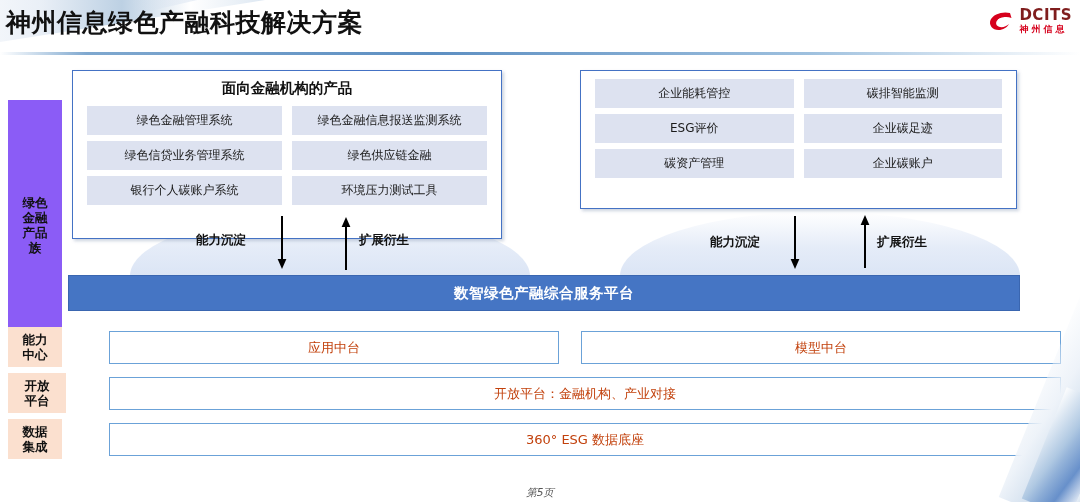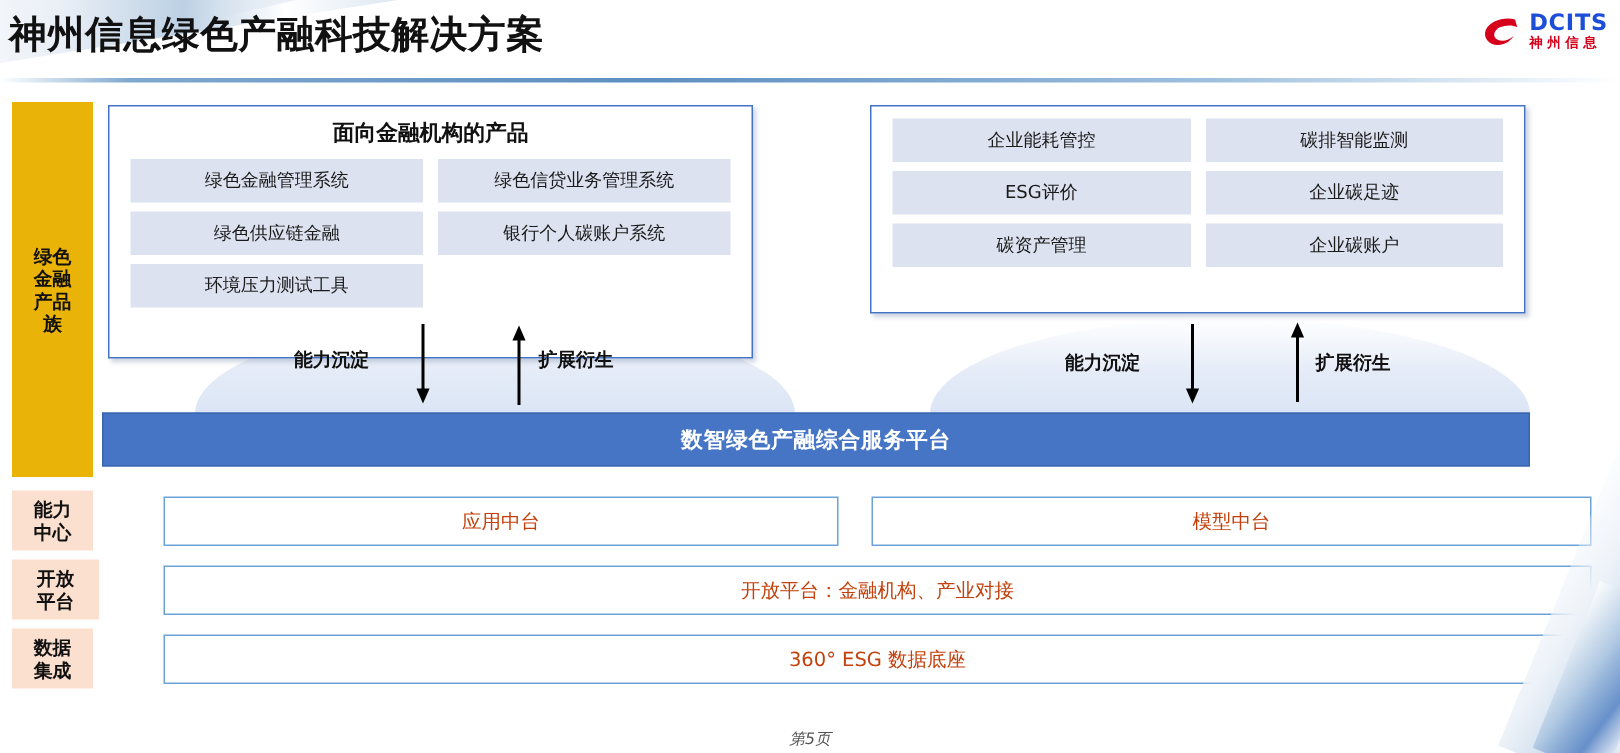--- a/index.html
+++ b/index.html
@@ -21,35 +21,35 @@
     background:linear-gradient(95deg,rgba(255,255,255,0) 0%,#cfdced 30%,#ffffff 55%,#aac3dd 75%,rgba(255,255,255,0) 100%);
     transform:rotate(-13deg);transform-origin:left top;opacity:.85;}
   .hdr-title{position:absolute;left:6px;top:6px;font-size:25px;font-weight:bold;color:#111;letter-spacing:.5px;white-space:nowrap;}
   .hdr-rule{position:absolute;left:0;top:52px;width:1080px;height:3px;
     background:linear-gradient(90deg,#ffffff 0%,#7fa8cf 8%,#5d8fc2 40%,#9ec0de 75%,#ffffff 100%);}
 
   
   .logo{position:absolute;right:8px;top:8px;display:flex;align-items:center;gap:5px;}
   .logo-mark{width:26px;height:22px;flex:none;}
   .logo-text{display:flex;flex-direction:column;line-height:1;}
-  .logo-en{font-size:15px;font-weight:bold;color:#1d4ed8;letter-spacing:.5px;}
+  .logo-en{font-size:15px;font-weight:bold;color:#7f1d1d;letter-spacing:.5px;}
   .logo-cn{font-size:9px;font-weight:bold;color:#d6001c;letter-spacing:3px;margin-top:2px;}
 
   
   .br-ribbon{position:absolute;right:-30px;bottom:-40px;width:120px;height:240px;
     background:linear-gradient(100deg,rgba(255,255,255,0) 0%,#eef3f9 25%,#cddcec 48%,#ffffff 62%,#b9cfe6 80%,rgba(255,255,255,0) 100%);
     transform:rotate(22deg);transform-origin:bottom right;}
   .br-ribbon2{position:absolute;right:10px;bottom:-16px;width:52px;height:120px;
     background:linear-gradient(105deg,#ffffff 0%,#a9c4e0 40%,#4f7ec2 72%,#ffffff 100%);
     transform:rotate(22deg);transform-origin:bottom right;opacity:.85;}
 
   
   .side{position:absolute;display:flex;align-items:center;justify-content:center;
     text-align:center;font-weight:bold;font-size:12.5px;color:#111;line-height:1.22;}
-  .side-blue{background:#eab308;}
+  .side-blue{background:#8b5cf6;margin-top:32px;}
   .side-peach{background:#fbe0cf;}
 
   
   .grp{position:absolute;border:1.4px solid #4472c4;background:#fff;box-sizing:border-box;
     box-shadow:2px 2px 3px rgba(120,140,170,.38);}
   .grp-title{text-align:center;font-weight:bold;font-size:14.5px;color:#111;margin-top:8px;}
   .grp-grid{display:grid;grid-template-columns:1fr 1fr;gap:6px 10px;padding:8px 14px 10px 14px;}
   .chip{background:#dde2f0;color:#1a1a1a;font-size:12px;text-align:center;
     padding:6px 2px;white-space:nowrap;overflow:hidden;}
 
@@ -115,20 +115,21 @@
   </div>
   <div class="side side-peach" style="left:8px;top:419px;width:54px;height:40px;">
     <span style="white-space:pre-line">数据
 集成</span>
   </div>
 
   <div class="grp" style="left:72px;top:70px;width:430px;height:169px;">
     <div class="grp-title">面向金融机构的产品</div>
     <div class="grp-grid">
       <div class="chip">绿色金融管理系统</div>
+      <div class="chip">绿色金融信息报送监测系统</div>
       <div class="chip">绿色信贷业务管理系统</div>
       <div class="chip">绿色供应链金融</div>
       <div class="chip">银行个人碳账户系统</div>
       <div class="chip">环境压力测试工具</div>
     </div>
   </div>
 
   <div class="grp" style="left:580px;top:70px;width:437px;height:139px;">
     <div class="grp-grid">
       <div class="chip">企业能耗管控</div>

